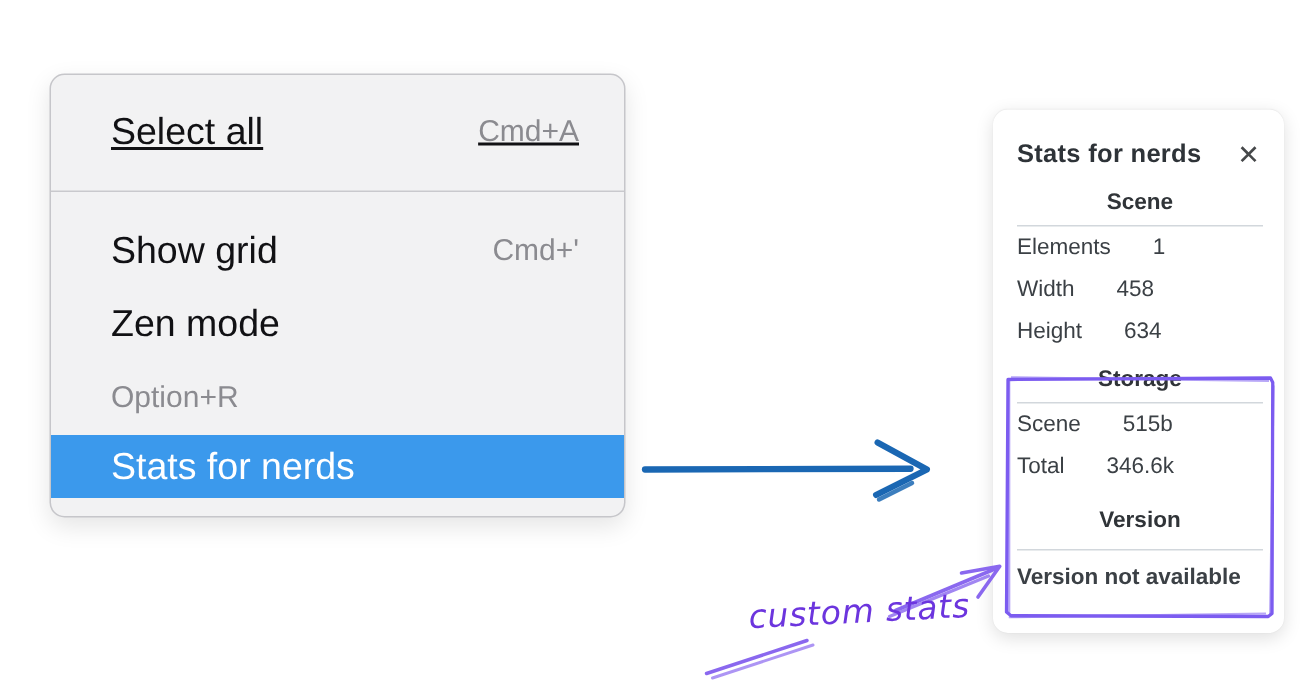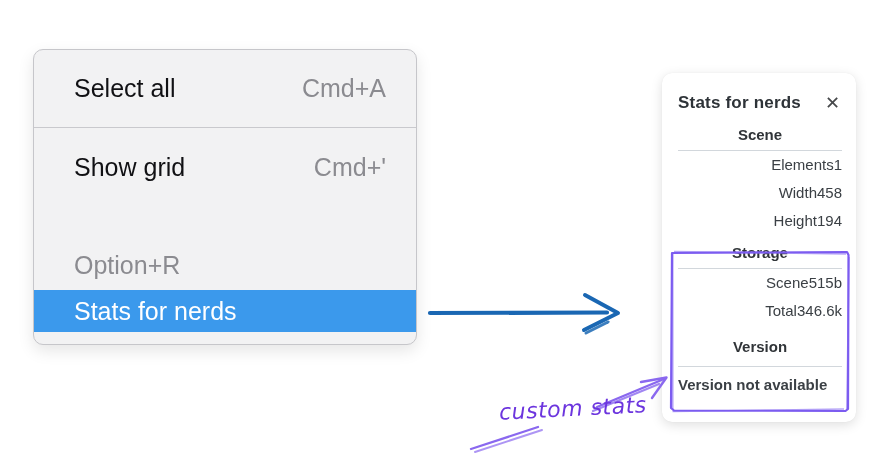--- a/index.html
+++ b/index.html
@@ -13,22 +13,22 @@
   .menu {
     position:absolute; left:33px; top:49px; width:384px; height:296px;
     background:#f2f2f3; border:1px solid #c6c6ca; border-radius:10px;
     box-shadow:0 6px 16px rgba(0,0,0,0.10);
     font-size:25px; color:#111114; overflow:hidden;
   }
   .menu-row {
     display:flex; align-items:center; justify-content:space-between;
     padding:0 30px 0 40px; height:49px; cursor:default;
   }
-  .menu-row.tall { height:77px; }
-  .menu-shortcut { color:#8b8b90; font-size:25px; }
+  .menu-row.tall { height:77px;text-decoration:underline; }
+  .menu-shortcut { color:#8b8b90; font-size:20px; }
   .menu-divider { height:1px; background:#c9c9cd; width:100%; }
   .menu-group { padding-top:15px; }
   .menu-row.selected {
     height:42px; background:#3b99ec; color:#ffffff;
   }
   .menu-row.selected .menu-shortcut { color:rgba(255,255,255,0.75); }
 
   
   .panel {
     position:absolute; left:662px; top:73px; width:194px; height:349px;
@@ -37,21 +37,21 @@
     padding:20px 14px 0 16px; color:#3b4045; font-size:15px;
   }
   .panel-header { display:flex; align-items:center; justify-content:space-between; }
   .panel-title { font-weight:bold; font-size:17px; color:#2e3338; letter-spacing:0.2px; }
   .panel-close {
     font-size:18px; color:#46484a; line-height:18px; cursor:pointer;
     font-weight:400; padding:0 2px;
   }
   .sec-header { font-weight:bold; text-align:center; color:#303438; margin-top:12px; line-height:20px; }
   .sec-divider { height:1px; background:#d2d7dc; margin-top:5px; }
-  .stat-row { display:flex; justify-content:flex-end; line-height:28px; }
+  .stat-row { display:flex; justify-content:flex-start; line-height:28px;gap:28px; }
   .stat-row:first-of-type { margin-top:2px; }
   .sec-header.storage { margin-top:8px; }
   .sec-divider.version { margin-top:9px; }
   .version-note { line-height:28px; margin-top:4px; white-space:nowrap;font-weight:bold; }
 
   
   .custom-stats-label {
     position:absolute; left:499px; top:396px;
     font-family:"DejaVu Sans", sans-serif; font-style:italic;
     font-size:22px; color:#6c35de; letter-spacing:0.5px;
@@ -74,20 +74,21 @@
       <span>Select all</span>
       <span class="menu-shortcut">Cmd+A</span>
     </div>
     <div class="menu-divider"></div>
     <div class="menu-group">
       <div class="menu-row">
         <span>Show grid</span>
         <span class="menu-shortcut">Cmd+'</span>
       </div>
       <div class="menu-row">
+        <span>Zen mode</span>
       </div>
       <div class="menu-row">
         <span class="menu-shortcut">Option+R</span>
       </div>
       <div class="menu-row selected">
         <span>Stats for nerds</span>
       </div>
     </div>
   </div>
 
@@ -102,21 +103,21 @@
     <div class="stat-row">
       <span>Elements</span>
       <span>1</span>
     </div>
     <div class="stat-row">
       <span>Width</span>
       <span>458</span>
     </div>
     <div class="stat-row">
       <span>Height</span>
-      <span>194</span>
+      <span>634</span>
     </div>
 
     <div class="sec-header storage">Storage</div>
     <div class="sec-divider"></div>
     <div class="stat-row">
       <span>Scene</span>
       <span>515b</span>
     </div>
     <div class="stat-row">
       <span>Total</span>

